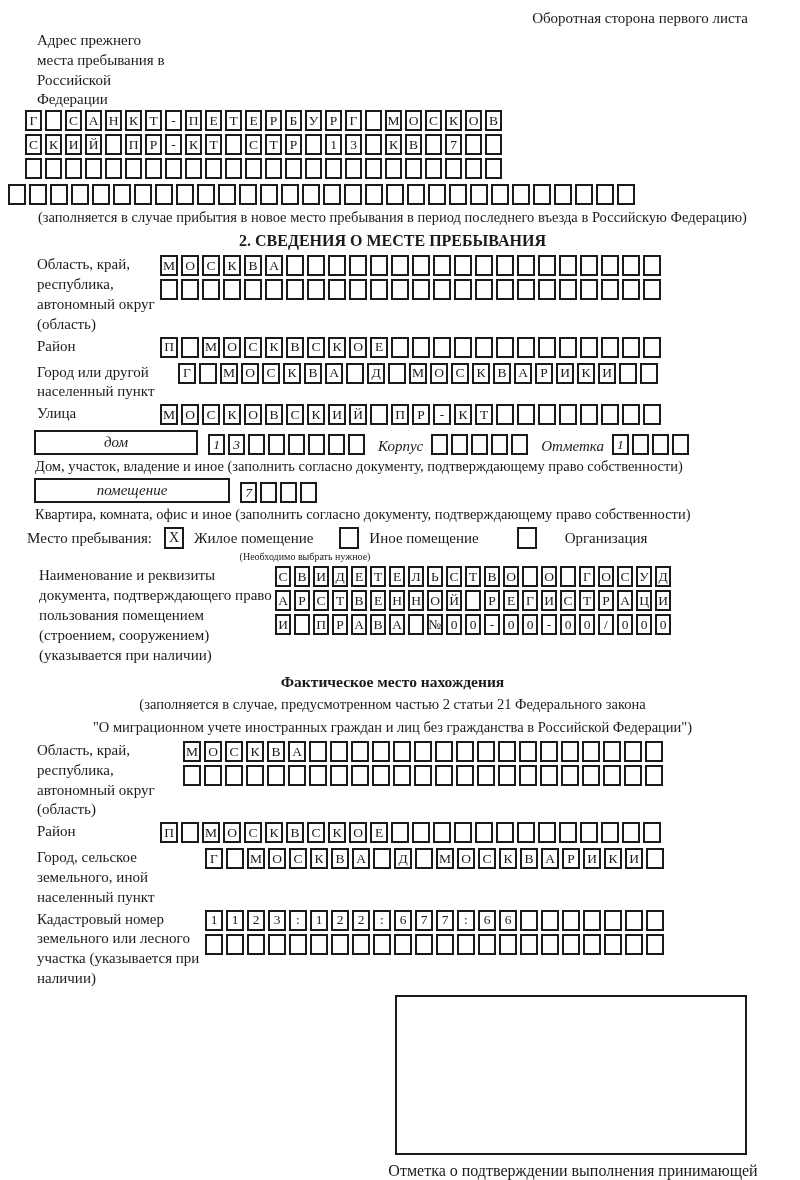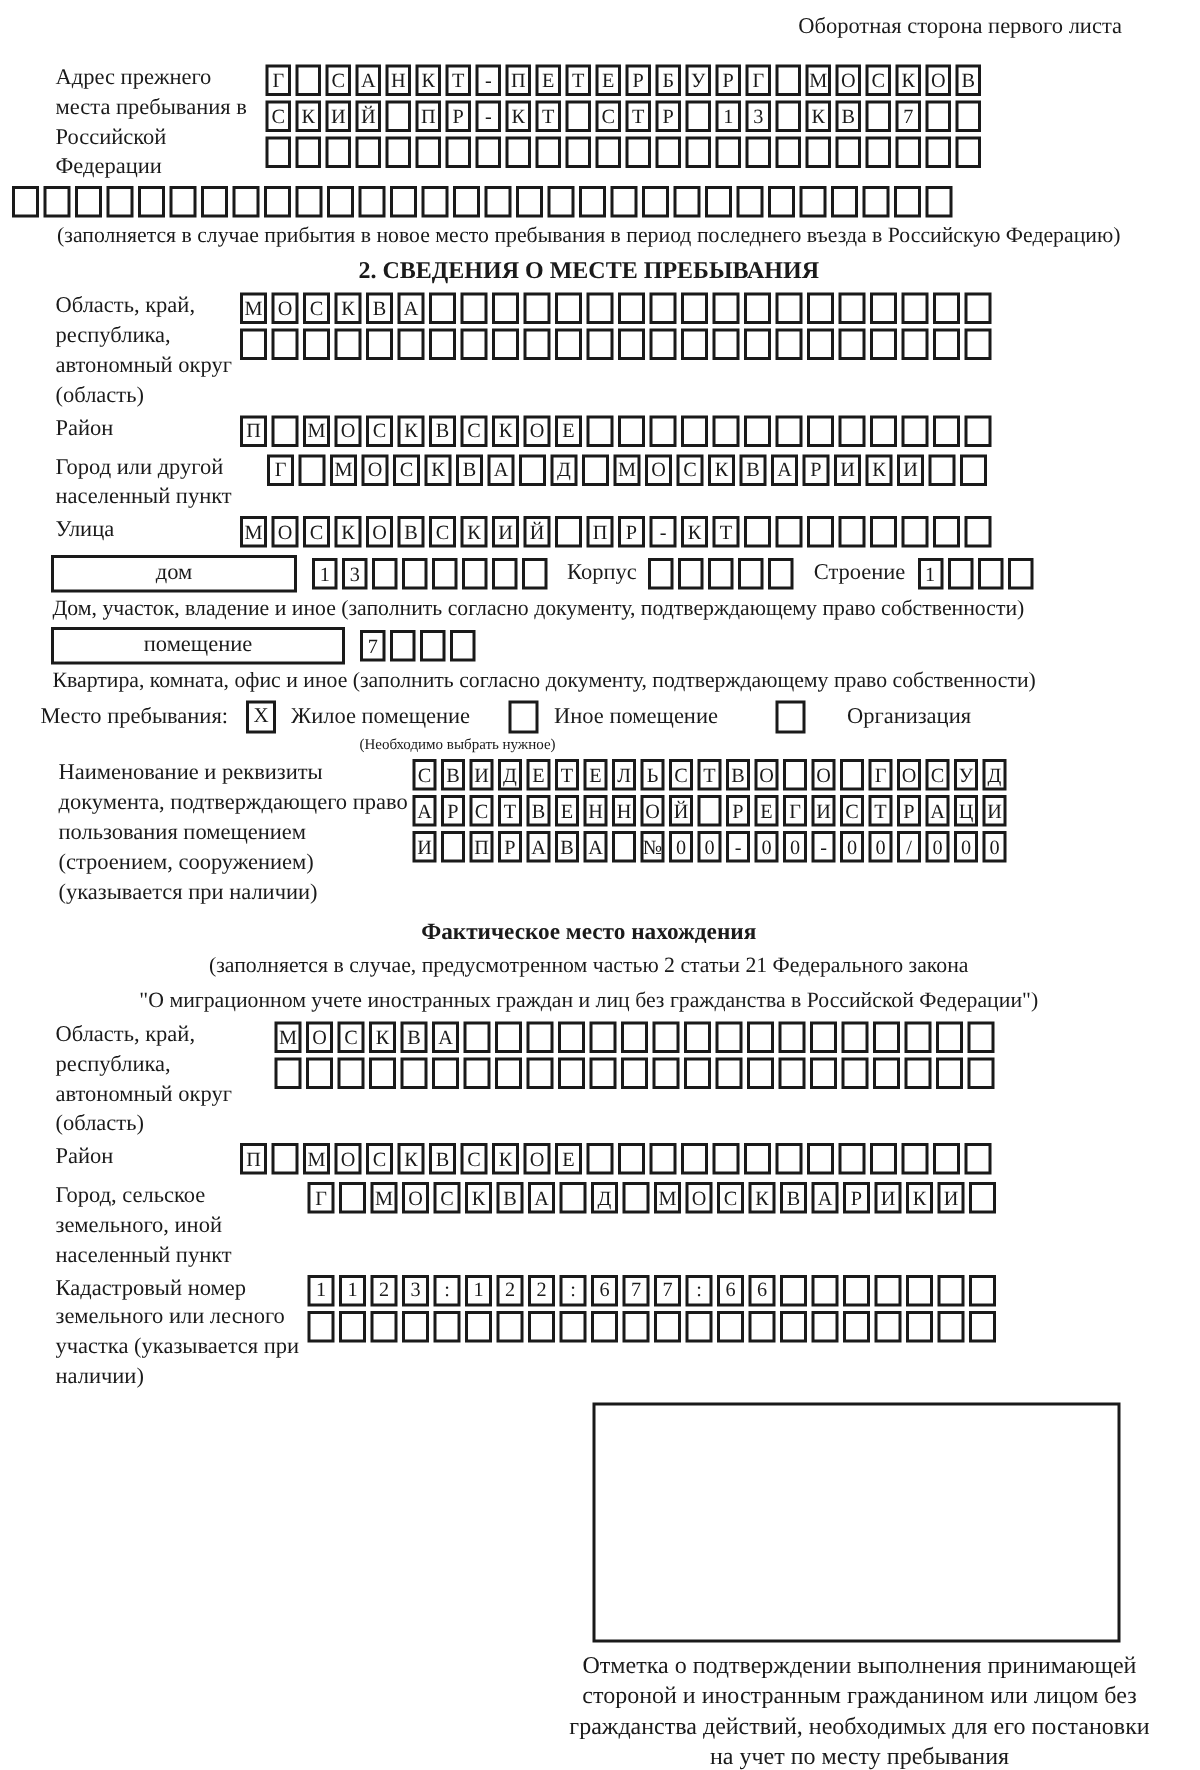--- a/index.html
+++ b/index.html
@@ -30,21 +30,21 @@
 
   .row4 { margin-left:-17px; margin-top:1px; }
 
   .caption { font-size:14.5px; line-height:1.25; margin-bottom:3px; }
   .center { text-align:center; }
   .left-pad { padding-left:10px; }
 
   .sect-title { text-align:center; font-weight:bold; font-size:16px; margin:6px 0 5px 0; }
   .sub-title { text-align:center; font-weight:bold; font-size:15.5px; margin:8px 0 4px 0; }
 
-  .inline-row { display:flex; align-items:center; margin:2px 0 2px 9px; }
+  .inline-row { display:flex; align-items:flex-end; margin:2px 0 2px 9px;font-style:italic; }
   .wide-box { border:2px solid #1a1a1a; height:25px; display:flex; align-items:center; justify-content:center; font-size:15px; flex:none; }
   .wb-house { width:164px; margin-right:10px; }
   .wb-flat  { width:196px; margin-right:10px; }
   .inline-label { font-size:15px; margin:0 8px 0 10px; }
   .inline-row .cells { margin-bottom:0; }
 
   .stay-row { display:flex; align-items:center; font-size:15px; margin:4px 0 2px 2px; }
   .checkbox {
     width:20px; height:22px; flex:none; border:2px solid #1a1a1a;
     display:flex; align-items:center; justify-content:center;
@@ -57,21 +57,21 @@
   .stamp-box { width:352px; height:160px; border:2px solid #1a1a1a; margin:6px 0 6px 370px; }
   .stamp-caption { width:400px; margin-left:348px; text-align:center; font-size:16px; line-height:1.28; }
 </style>
 </head>
 <body>
 
 <div class="page">
 
   <div class="corner">Оборотная сторона первого листа</div>
 
-  <div class="field" style="margin-top:16px;">
+  <div class="field" style="margin-top:4px;flex-direction:column;">
     <div class="flabel w152">Адрес прежнего места пребывания в Российской Федерации</div>
     <div class="cells-col">
       <div class="cells">
           <span class="cell">Г</span>
           <span class="cell"></span>
           <span class="cell">С</span>
           <span class="cell">А</span>
           <span class="cell">Н</span>
           <span class="cell">К</span>
           <span class="cell">Т</span>
@@ -343,21 +343,21 @@
         <span class="cell"></span>
       </span>
     <span class="inline-label">Корпус</span>
     <span class="cells">
         <span class="cell"></span>
         <span class="cell"></span>
         <span class="cell"></span>
         <span class="cell"></span>
         <span class="cell"></span>
       </span>
-    <span class="inline-label">Строение</span>
+    <span class="inline-label">Отметка</span>
     <span class="cells">
         <span class="cell">1</span>
         <span class="cell"></span>
         <span class="cell"></span>
         <span class="cell"></span>
       </span>
   </div>
   <div class="caption left-pad">Дом, участок, владение и иное (заполнить согласно документу, подтверждающему право собственности)</div>
 
   <div class="inline-row">

